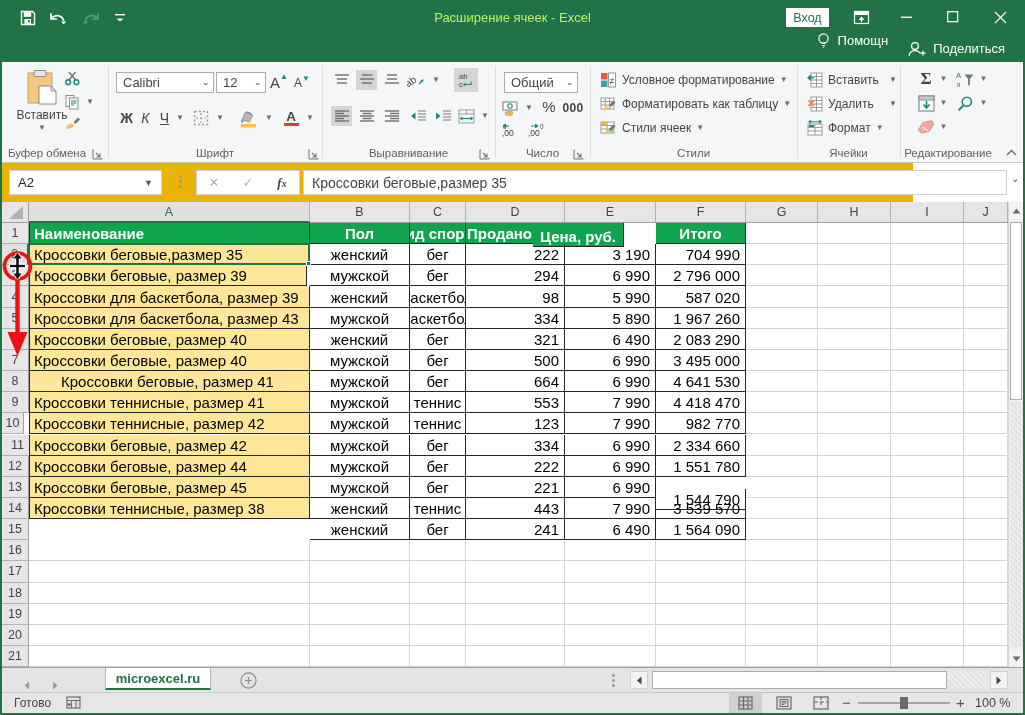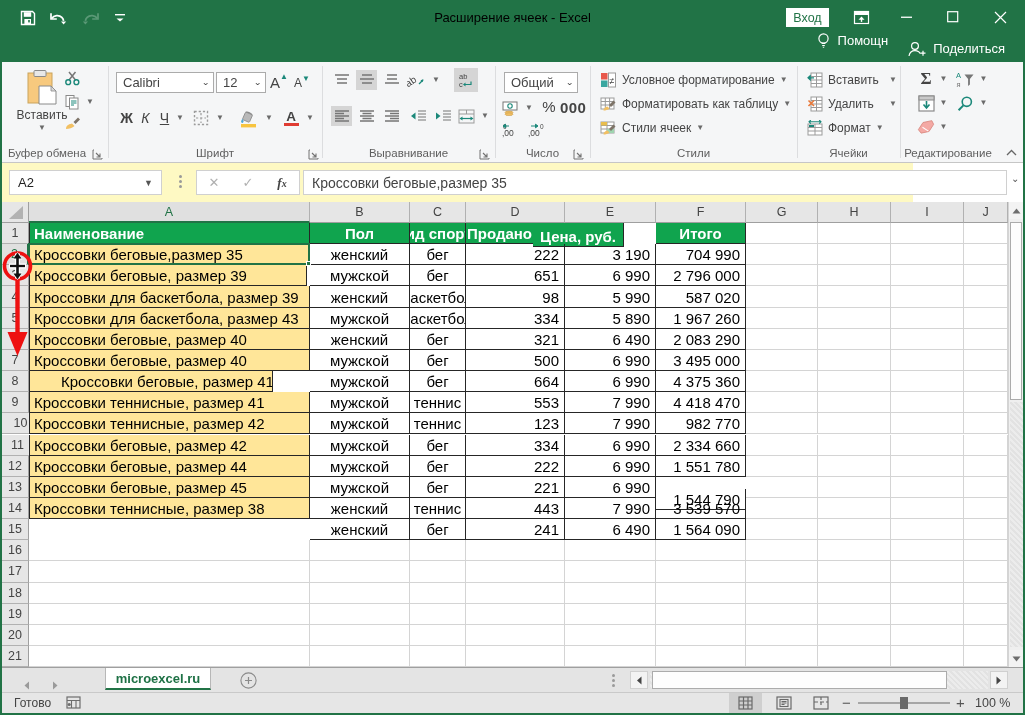--- a/index.html
+++ b/index.html
@@ -5,21 +5,21 @@
   * { margin:0; padding:0; box-sizing:border-box; }
   html,body { width:1025px; height:715px; overflow:hidden; }
   body { font-family:"Liberation Sans", sans-serif; position:relative; background:#fff; }
   .abs { position:absolute; }
 
   
   #titlebar { left:0; top:0; width:1025px; height:35px; background:#217346; color:#fff;
               display:flex; align-items:center; }
   .qat { display:flex; align-items:center; gap:0; margin-left:14px; }
   .qat-btn { display:flex; align-items:center; justify-content:center; height:24px; padding:0 6px; }
-  .title-text { position:absolute; left:0; right:0; text-align:center; font-size:13px; color:#000000; pointer-events:none; }
+  .title-text { position:absolute; left:0; right:0; text-align:center; font-size:13px; color:#bef264; pointer-events:none; }
   .signin { position:absolute; left:786px; top:8px; width:43px; height:19px; background:#fff; color:#217346;
             font-size:12.5px; display:flex; align-items:center; justify-content:center; }
   .winbtn { position:absolute; top:0; height:34px; width:46px; display:flex; align-items:center; justify-content:center; color:#fff; }
 
   
   #tabrow { left:0; top:35px; width:1025px; height:27px; background:#217346; display:flex; align-items:flex-end; }
   .rtab { color:#fff; font-size:13px; padding:0 11px; height:27px; display:flex; align-items:center; white-space:nowrap; }
   .rtab.active { background:#f5f6f7; color:#217346; }
   .tab-right { margin-left:auto; display:flex; align-items:center; color:#fff; font-size:13px; gap:4px; padding-right:8px; height:27px; }
 
@@ -32,21 +32,21 @@
   .rlabel { font-size:12px; color:#444; }
   .dd { color:#6a6a6a; font-size:8px; line-height:1; }
   .ritem { position:absolute; display:flex; align-items:center; }
   .combo { position:absolute; background:#fff; border:1px solid #ababab; display:flex; align-items:center;
            justify-content:space-between; font-size:13px; color:#444; padding:0 3px 0 6px; }
   .combo .chev { font-size:10px; color:#444; transform:scaleY(.8); }
   .pressed { background:#d5d5d5; }
   .launch-svg { width:11px; height:11px; }
 
   
-  #fbar { left:2px; top:163px; width:911px; height:39px; background:#fef9c3; }
+  #fbar { left:2px; top:163px; width:911px; height:39px; background:#eab308; }
   .namebox { position:absolute; left:7px; top:7px; width:153px; height:25px; background:#fff; border:1px solid #d0d0d0;
              font-size:13px; color:#222; display:flex; align-items:center; padding-left:8px; }
   .fxbox { position:absolute; left:194px; top:7px; width:104px; height:25px; background:#fff; border:1px solid #d0d0d0;
            display:flex; align-items:center; }
   .finput { position:absolute; left:301px; top:7px; width:704px; height:25px; background:#fff; border:1px solid #d0d0d0;
             font-size:14px; color:#444; display:flex; align-items:center; padding-left:8px; overflow:hidden; white-space:nowrap; }
 
   
   #sheet { left:2px; top:202px; width:1006px; height:465px; background:#fff; overflow:hidden; }
   .colhdr, .rowhdr, .corner { position:absolute; background:#e6e6e6; color:#444; font-size:12.5px;
@@ -377,21 +377,21 @@
           <rect x="1" y="2" width="14" height="8" fill="#fff" stroke="#767676" stroke-width="1"></rect>
           <circle cx="8" cy="6" r="2.2" fill="none" stroke="#1b887a" stroke-width="1.1"></circle>
           <ellipse cx="7" cy="12.5" rx="4" ry="1.4" fill="#f2c063" stroke="#c69a4d" stroke-width=".6"></ellipse>
           <ellipse cx="7" cy="14.2" rx="4" ry="1.4" fill="#f2c063" stroke="#c69a4d" stroke-width=".6"></ellipse>
         </svg>
     </div>
     <div class="ritem" style="left:29px; top:36px; width:10px; height:19px; justify-content:center;">
         <span class="dd">▼</span>
       </div>
     <div class="ritem" style="left:44px; top:34px; width:20px; height:21px; font-size:15px; color:#444; justify-content:center;">%</div>
-    <div class="ritem" style="left:66px; top:36px; width:24px; height:19px; font-size:15px; font-weight:bold; color:#444; justify-content:center; letter-spacing:.4px;">000</div>
+    <div class="ritem" style="left:66px; top:36px; width:24px; height:19px; font-size:12px; font-weight:bold; color:#444; justify-content:center; letter-spacing:.4px;">000</div>
     <div class="ritem" style="left:7px; top:58px; width:22px; height:20px;">
       <svg width="19" height="15" viewBox="0 0 19 15">
           <text x="0" y="13" font-size="8.5" fill="#444" font-family="Liberation Sans">,00</text>
           <text x="1" y="6" font-size="6.5" fill="#444" font-family="Liberation Sans">0</text>
           <path d="M7 3 h-5 M3.5 1.2 L1 3 l2.5 1.8z" stroke="#1b887a" fill="#1b887a" stroke-width="1"></path>
         </svg>
     </div>
     <div class="ritem" style="left:33px; top:58px; width:22px; height:20px;">
       <svg width="19" height="15" viewBox="0 0 19 15">
           <text x="0" y="13" font-size="8.5" fill="#444" font-family="Liberation Sans">,00</text>
@@ -568,21 +568,21 @@
     <div class="colhdr" style="left: 962px; top: 0px; width: 44px; height: 21px;">J</div>
     <div class="rowhdr" style="left: 0px; top: 21px; width: 27px; height: 21.15px;">1</div>
     <div class="rowhdr sel" style="left: 0px; top: 42.15px; width: 27px; height: 21.15px;">2</div>
     <div class="rowhdr" style="left: 0px; top: 63.3px; width: 27px; height: 21.15px;">3</div>
     <div class="rowhdr" style="left: 0px; top: 84.45px; width: 27px; height: 21.15px;">4</div>
     <div class="rowhdr" style="left: 0px; top: 105.6px; width: 27px; height: 21.15px;">5</div>
     <div class="rowhdr" style="left: 0px; top: 126.75px; width: 27px; height: 21.15px;">6</div>
     <div class="rowhdr" style="left: 0px; top: 147.9px; width: 27px; height: 21.15px;">7</div>
     <div class="rowhdr" style="left: 0px; top: 169.05px; width: 27px; height: 21.15px;">8</div>
     <div class="rowhdr" style="left: 0px; top: 190.2px; width: 27px; height: 21.15px;">9</div>
-    <div class="rowhdr" style="left: 0px; top: 211.35px; width: 38px; height: 21.15px; text-align: right;">10</div>
+    <div class="rowhdr" style="left: 0px; top: 211.35px; width: 22px; height: 21.15px; text-align: right;">10</div>
     <div class="rowhdr" style="left: 0px; top: 232.5px; width: 32px; height: 21.15px;">11</div>
     <div class="rowhdr" style="left: 0px; top: 253.65px; width: 27px; height: 21.15px;">12</div>
     <div class="rowhdr" style="left: 0px; top: 274.8px; width: 27px; height: 21.15px;">13</div>
     <div class="rowhdr" style="left: 0px; top: 295.95px; width: 27px; height: 21.15px;">14</div>
     <div class="rowhdr" style="left: 0px; top: 317.1px; width: 27px; height: 21.15px;">15</div>
     <div class="rowhdr" style="left: 0px; top: 338.25px; width: 27px; height: 21.15px;">16</div>
     <div class="rowhdr" style="left: 0px; top: 359.4px; width: 27px; height: 21.15px;">17</div>
     <div class="rowhdr" style="left: 0px; top: 380.55px; width: 27px; height: 21.15px;">18</div>
     <div class="rowhdr" style="left: 0px; top: 401.7px; width: 27px; height: 21.15px;">19</div>
     <div class="rowhdr" style="left: 0px; top: 422.85px; width: 27px; height: 21.15px;">20</div>
@@ -603,21 +603,21 @@
     <div class="cell tbl ar" style="left: 464px; top: 42.15px; width: 99px; height: 21.15px;">222</div>
     <div class="cell tbl ar" style="left: 563px; top: 42.15px; width: 91px; height: 21.15px;">3 190</div>
     <div class="cell tbl ar" style="left: 654px; top: 42.15px; width: 90px; height: 21.15px;">704 990</div>
     <div class="cell" style="left: 744px; top: 42.15px; width: 72px; height: 21.15px;"></div>
     <div class="cell" style="left: 816px; top: 42.15px; width: 73px; height: 21.15px;"></div>
     <div class="cell" style="left: 889px; top: 42.15px; width: 73px; height: 21.15px;"></div>
     <div class="cell" style="left: 962px; top: 42.15px; width: 44px; height: 21.15px;"></div>
     <div class="cell tbl cola al" style="border-left: 1px solid rgb(38, 38, 38); left: 27px; top: 63.3px; width: 278px; height: 21.15px;">Кроссовки беговые, размер 39</div>
     <div class="cell tbl ac" style="left: 308px; top: 63.3px; width: 100px; height: 21.15px;">мужской</div>
     <div class="cell tbl ac" style="left: 408px; top: 63.3px; width: 56px; height: 21.15px;">бег</div>
-    <div class="cell tbl ar" style="left: 464px; top: 63.3px; width: 99px; height: 21.15px;">651</div>
+    <div class="cell tbl ar" style="left: 464px; top: 63.3px; width: 99px; height: 21.15px;">294</div>
     <div class="cell tbl ar" style="left: 563px; top: 63.3px; width: 91px; height: 21.15px;">6 990</div>
     <div class="cell tbl ar" style="left: 654px; top: 63.3px; width: 90px; height: 21.15px;">2 796 000</div>
     <div class="cell" style="left: 744px; top: 63.3px; width: 72px; height: 21.15px;"></div>
     <div class="cell" style="left: 816px; top: 63.3px; width: 73px; height: 21.15px;"></div>
     <div class="cell" style="left: 889px; top: 63.3px; width: 73px; height: 21.15px;"></div>
     <div class="cell" style="left: 962px; top: 63.3px; width: 44px; height: 21.15px;"></div>
     <div class="cell tbl cola al" style="border-left: 1px solid rgb(38, 38, 38); left: 27px; top: 84.45px; width: 281px; height: 21.15px;">Кроссовки для баскетбола, размер 39</div>
     <div class="cell tbl ac" style="left: 308px; top: 84.45px; width: 100px; height: 21.15px;">женский</div>
     <div class="cell tbl ac" style="left: 408px; top: 84.45px; width: 56px; height: 21.15px;">баскетбол</div>
     <div class="cell tbl ar" style="left: 464px; top: 84.45px; width: 99px; height: 21.15px;">98</div>
@@ -650,26 +650,26 @@
     <div class="cell tbl cola al" style="border-left: 1px solid rgb(38, 38, 38); left: 27px; top: 147.9px; width: 281px; height: 21.15px;">Кроссовки беговые, размер 40</div>
     <div class="cell tbl ac" style="left: 308px; top: 147.9px; width: 100px; height: 21.15px;">мужской</div>
     <div class="cell tbl ac" style="left: 408px; top: 147.9px; width: 56px; height: 21.15px;">бег</div>
     <div class="cell tbl ar" style="left: 464px; top: 147.9px; width: 99px; height: 21.15px;">500</div>
     <div class="cell tbl ar" style="left: 563px; top: 147.9px; width: 91px; height: 21.15px;">6 990</div>
     <div class="cell tbl ar" style="left: 654px; top: 147.9px; width: 90px; height: 21.15px;">3 495 000</div>
     <div class="cell" style="left: 744px; top: 147.9px; width: 72px; height: 21.15px;"></div>
     <div class="cell" style="left: 816px; top: 147.9px; width: 73px; height: 21.15px;"></div>
     <div class="cell" style="left: 889px; top: 147.9px; width: 73px; height: 21.15px;"></div>
     <div class="cell" style="left: 962px; top: 147.9px; width: 44px; height: 21.15px;"></div>
-    <div class="cell tbl cola al" style="border-left: 1px solid rgb(38, 38, 38); left: 27px; top: 169.05px; width: 244px; height: 21.15px; padding-left: 31px;">Кроссовки беговые, размер 41</div>
+    <div class="cell tbl cola al" style="border-left: 1px solid rgb(38, 38, 38); left: 27px; top: 169.05px; width: 281px; height: 21.15px; padding-left: 31px;">Кроссовки беговые, размер 41</div>
     <div class="cell tbl ac" style="left: 308px; top: 169.05px; width: 100px; height: 21.15px;">мужской</div>
     <div class="cell tbl ac" style="left: 408px; top: 169.05px; width: 56px; height: 21.15px;">бег</div>
     <div class="cell tbl ar" style="left: 464px; top: 169.05px; width: 99px; height: 21.15px;">664</div>
     <div class="cell tbl ar" style="left: 563px; top: 169.05px; width: 91px; height: 21.15px;">6 990</div>
-    <div class="cell tbl ar" style="left: 654px; top: 169.05px; width: 90px; height: 21.15px;">4 375 360</div>
+    <div class="cell tbl ar" style="left: 654px; top: 169.05px; width: 90px; height: 21.15px;">4 641 530</div>
     <div class="cell" style="left: 744px; top: 169.05px; width: 72px; height: 21.15px;"></div>
     <div class="cell" style="left: 816px; top: 169.05px; width: 73px; height: 21.15px;"></div>
     <div class="cell" style="left: 889px; top: 169.05px; width: 73px; height: 21.15px;"></div>
     <div class="cell" style="left: 962px; top: 169.05px; width: 44px; height: 21.15px;"></div>
     <div class="cell tbl cola al" style="border-left: 1px solid rgb(38, 38, 38); left: 27px; top: 190.2px; width: 281px; height: 21.15px;">Кроссовки теннисные, размер 41</div>
     <div class="cell tbl ac" style="left: 308px; top: 190.2px; width: 100px; height: 21.15px;">мужской</div>
     <div class="cell tbl ac" style="left: 408px; top: 190.2px; width: 56px; height: 21.15px;">теннис</div>
     <div class="cell tbl ar" style="left: 464px; top: 190.2px; width: 99px; height: 21.15px;">553</div>
     <div class="cell tbl ar" style="left: 563px; top: 190.2px; width: 91px; height: 21.15px;">7 990</div>
     <div class="cell tbl ar" style="left: 654px; top: 190.2px; width: 90px; height: 21.15px;">4 418 470</div>

